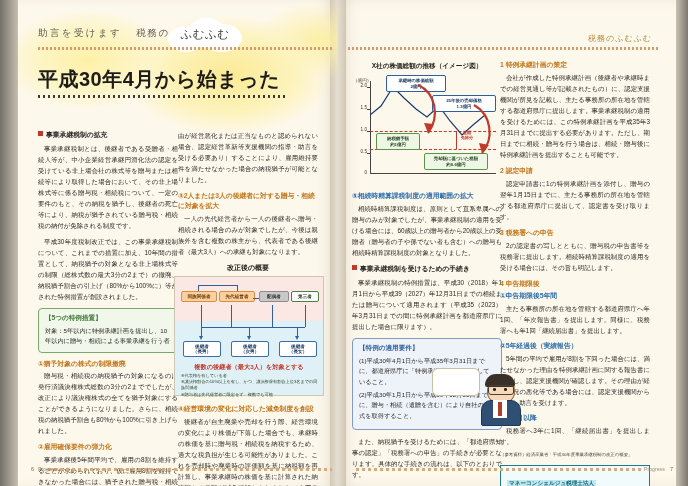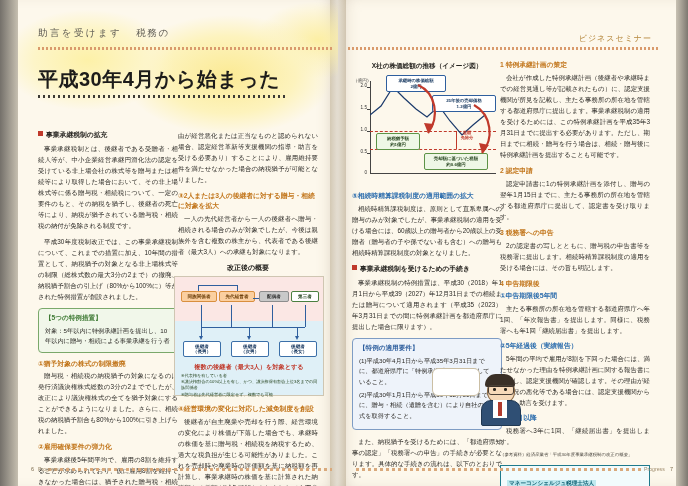--- a/index.html
+++ b/index.html
@@ -124,24 +124,28 @@
   <div class="edgeL"></div>
   <div class="edgeR"></div>
   <div class="sheet left"></div>
   <div class="sheet right"></div>
   <div class="gutter"></div>
   <div class="bgwash"></div>
 
   <div class="kicker">
     <b>助言を受けます</b><span class="t2">税務の</span>
   </div>
+  <div class="cloud">
+      <i></i>
+    <span>ふむふむ</span>
+  </div>
   <div class="dotrule" style="left:38px;top:47px;width:294px;"></div>
   <div class="dotrule" style="left:348px;top:47px;width:312px;"></div>
   <div class="hl1">平成30年4月から始まった</div>
-  <div class="rkicker">ビジネスセミナー</div>
+  <div class="rkicker">税務のふむふむ</div>
 
   <div class="col c1" style="top:130px;">
     <div class="h2"><span class="sq"></span><span>事業承継税制の拡充</span></div>
     <p class="b">事業承継税制とは、後継者である受贈者・相続人等が、中小企業経営承継円滑化法の認定を受けている非上場会社の株式等を贈与または相続等により取得した場合において、その非上場株式等に係る贈与税・相続税について、一定の要件のもと、その納税を猶予し、後継者の死亡等により、納税が猶予されている贈与税・相続税の納付が免除される制度です。</p>
     <p class="b">平成30年度税制改正では、この事業承継税制について、これまでの措置に加え、10年間の措置として、納税猶予の対象となる非上場株式等の制限（総株式数の最大3分の2まで）の撤廃、納税猶予割合の引上げ（80%から100%に）等がされた特例措置が創設されました。</p>
     <div class="gbox">
       <div class="t">【5つの特例措置】</div>
       <p>対象：5年以内に特例承継計画を提出し、10年以内に贈与・相続による事業承継を行う者</p>
     </div>
     <div class="h3">①猶予対象の株式の制限撤廃</div>

